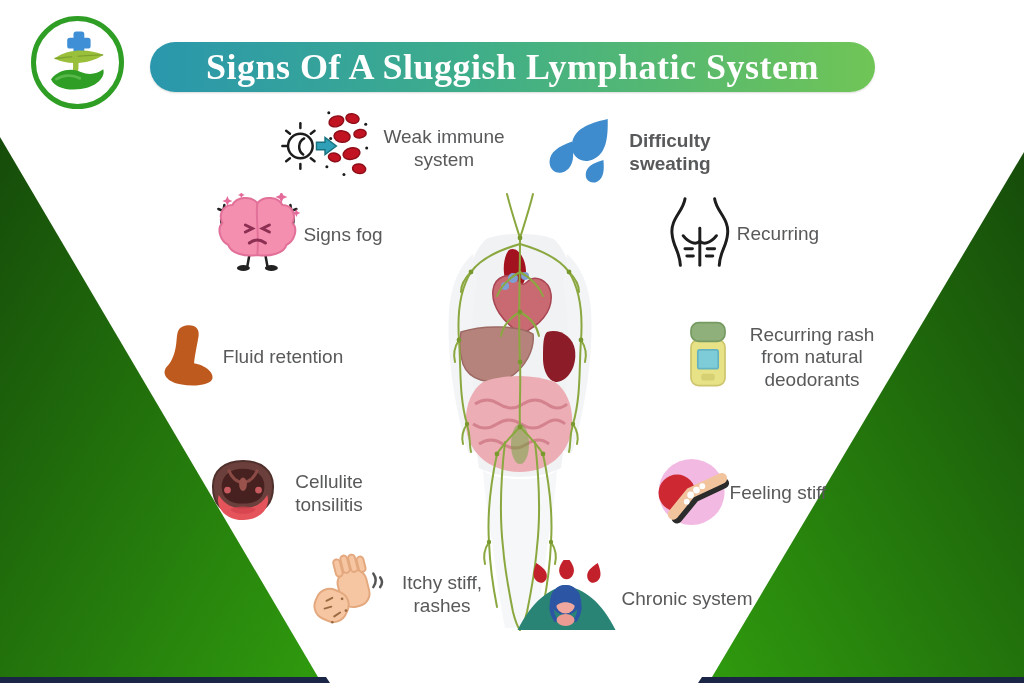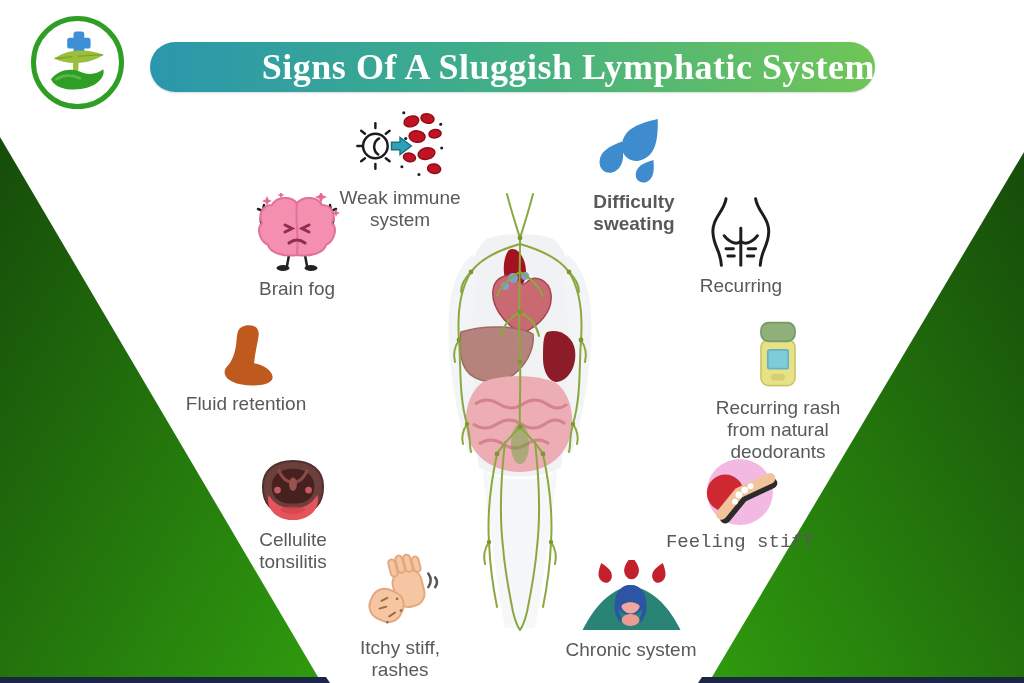--- a/index.html
+++ b/index.html
@@ -10,31 +10,31 @@
   .bg { position:absolute; left:0; top:0; width:1024px; height:683px; }
   .logo {
     position:absolute; left:31px; top:16px; width:93px; height:93px;
     border-radius:50%; background:#fff; border:5px solid #2f9e25;
     box-sizing:border-box; display:flex; align-items:center; justify-content:center;
   }
   .banner {
     position:absolute; left:150px; top:42px; width:725px; height:50px;
     border-radius:26px;
     background:linear-gradient(90deg,#2a97ad 0%,#3fae89 45%,#70c556 100%);
-    display:flex; align-items:center; justify-content:flex-end;
+    display:flex; align-items:center; justify-content:center;
     box-shadow:0 1px 2px rgba(0,0,0,.15);
   }
   .banner h1 {
     margin:0; color:#ffffff; font-family:"Liberation Serif", serif;
     font-weight:bold; font-size:36px; letter-spacing:.5px; white-space:nowrap;
   }
   .body-fig { position:absolute; left:425px; top:192px; margin:0; }
   .symptom {
     position:absolute; transform:translateX(-50%);
-    display:flex; flex-direction:column; align-items:center;
+    display:flex; flex-direction:row; align-items:center;
   }
   .symptom .label {
     color:#58595b; font-size:19px; line-height:1.17; text-align:center; margin-top:5px;
   }
   .w150 { width:150px; } .w100 { width:100px; } .w140 { width:140px; } .w110 { width:110px; }
   .nowrap { white-space:nowrap; }
 </style>
 </head>
 <body>
 
@@ -208,21 +208,21 @@
       <path d="M34,32 l7,3.5 -7,3.5" stroke="#8c2f52" stroke-width="3" fill="none" stroke-linecap="round"></path>
       <path d="M58,32 l-7,3.5 7,3.5" stroke="#8c2f52" stroke-width="3" fill="none" stroke-linecap="round"></path>
       <path d="M38,50 Q46,44 54,50" stroke="#8c2f52" stroke-width="3" fill="none" stroke-linecap="round"></path>
       <g fill="#e46a9a">
         <use href="#spark" transform="translate(16,8)"></use>
         <use href="#spark" transform="translate(70,4) scale(1.2)"></use>
         <use href="#spark" transform="translate(85,20) scale(.8)"></use>
         <use href="#spark" transform="translate(30,2) scale(.7)"></use>
       </g>
     </svg>
-    <div class="label nowrap">Brain fog</div>
+    <div class="label nowrap">Signs fog</div>
   </div>
 
   <div class="symptom" style="left:741px; top:194px;">
     <svg width="74" height="76" viewBox="0 0 80 80">
       <g stroke="#1d1d1d" stroke-width="3.2" fill="none" stroke-linecap="round">
         <path d="M24,4 C22,18 8,26 10,42 C11,56 18,60 19,76"></path>
         <path d="M56,4 C58,18 72,26 70,42 C69,56 62,60 61,76"></path>
         <path d="M40,36 C40,50 40,63 40,76"></path>
         <path d="M22,44 C28,52 36,54 40,50"></path>
         <path d="M58,44 C52,52 44,54 40,50"></path>
@@ -259,21 +259,21 @@
       <path d="M22,12 C26,22 32,25 37,25 C42,25 48,22 52,12" stroke="#8a4a45" stroke-width="3" fill="none"></path>
       <ellipse cx="37" cy="27" rx="4" ry="7" fill="#9a524c"></ellipse>
       <circle cx="21" cy="33" r="3.5" fill="#c65a5f"></circle>
         <circle cx="53" cy="33" r="3.5" fill="#c65a5f"></circle>
       <path d="M12,38 C8,52 20,64 37,64 C54,64 66,52 62,38 C56,48 47,52 37,52 C27,52 18,48 12,38 Z" fill="#e4545a"></path>
       <path d="M24,53 C28,59 46,59 50,53 C46,49 28,49 24,53 Z" fill="#d4434e" opacity=".75"></path>
     </svg>
     <div class="label w100">Cellulite tonsilitis</div>
   </div>
 
-  <div class="symptom" style="left:740px; top:456px;font-family:Liberation Mono, monospace;">
+  <div class="symptom" style="left:740px; top:456px;">
     <svg width="76" height="70" viewBox="0 0 78 72">
       <circle cx="39" cy="37" r="34" fill="#f2bae2"></circle>
       <circle cx="24" cy="38" r="19" fill="#ce2832"></circle>
       <path d="M24,64 L42,42 L72,28" stroke="#2b2b2b" stroke-width="11" fill="none" stroke-linecap="round"></path>
       <path d="M20,60 L38,38 L70,23" stroke="#f1c49e" stroke-width="11" fill="none" stroke-linecap="round"></path>
       <circle cx="38" cy="40" r="3.5" fill="#fff"></circle>
         <circle cx="44" cy="35" r="3.5" fill="#fff"></circle>
       <circle cx="50" cy="31" r="3" fill="#fff"></circle>
         <circle cx="34" cy="47" r="3" fill="#fff"></circle>
     </svg>

